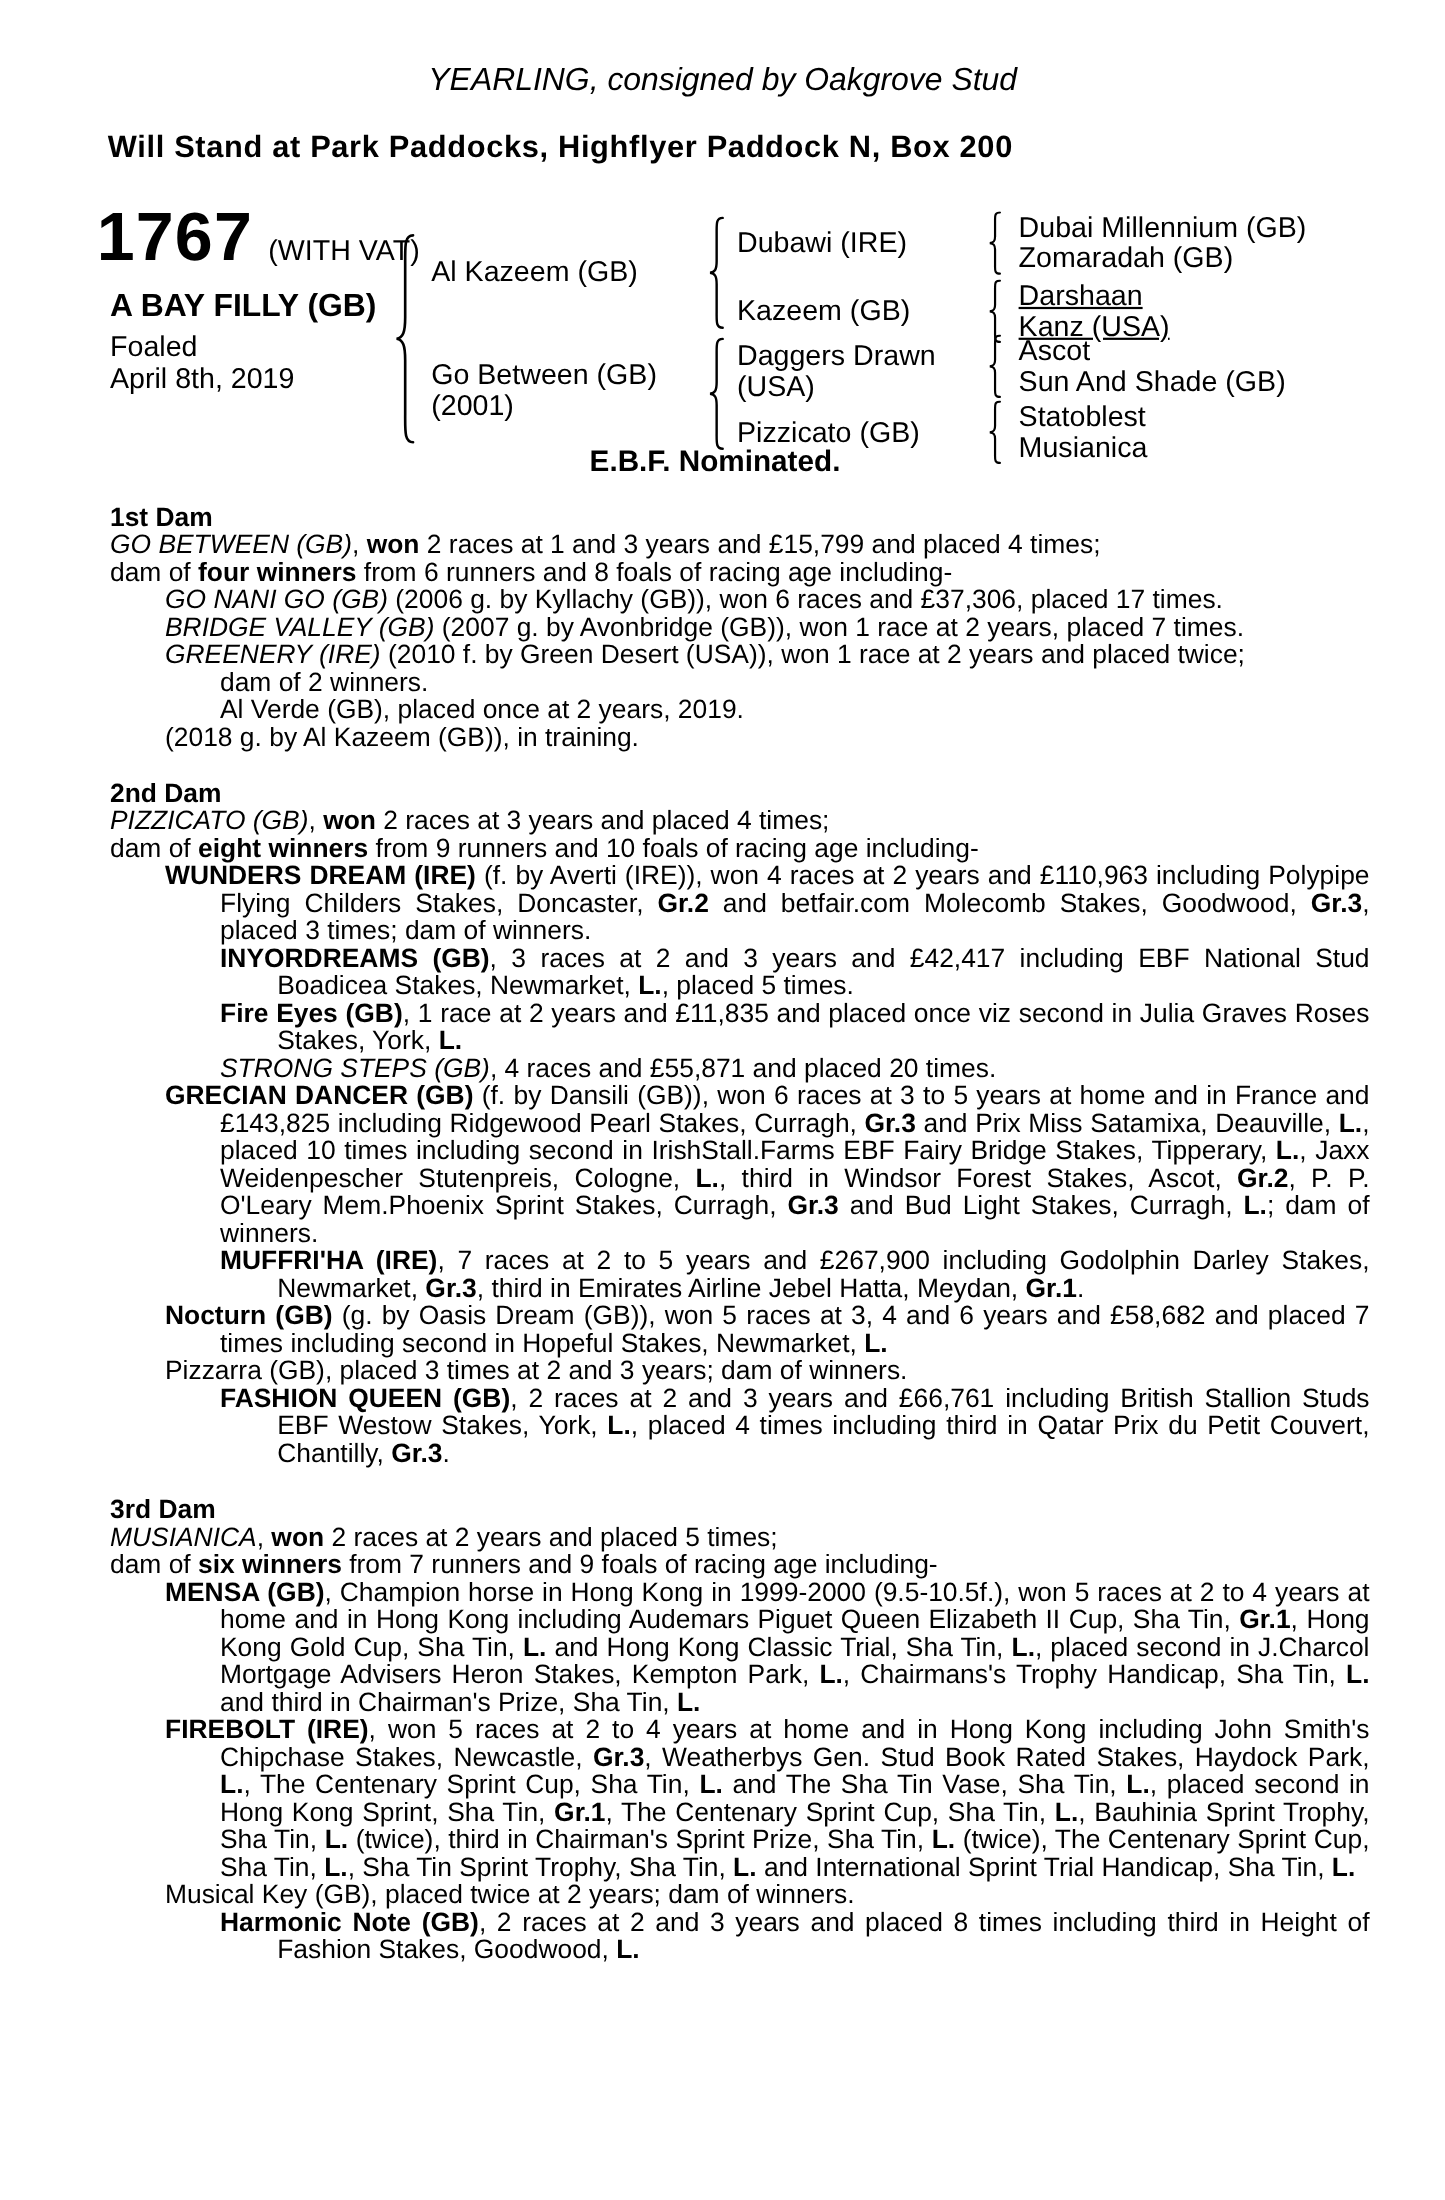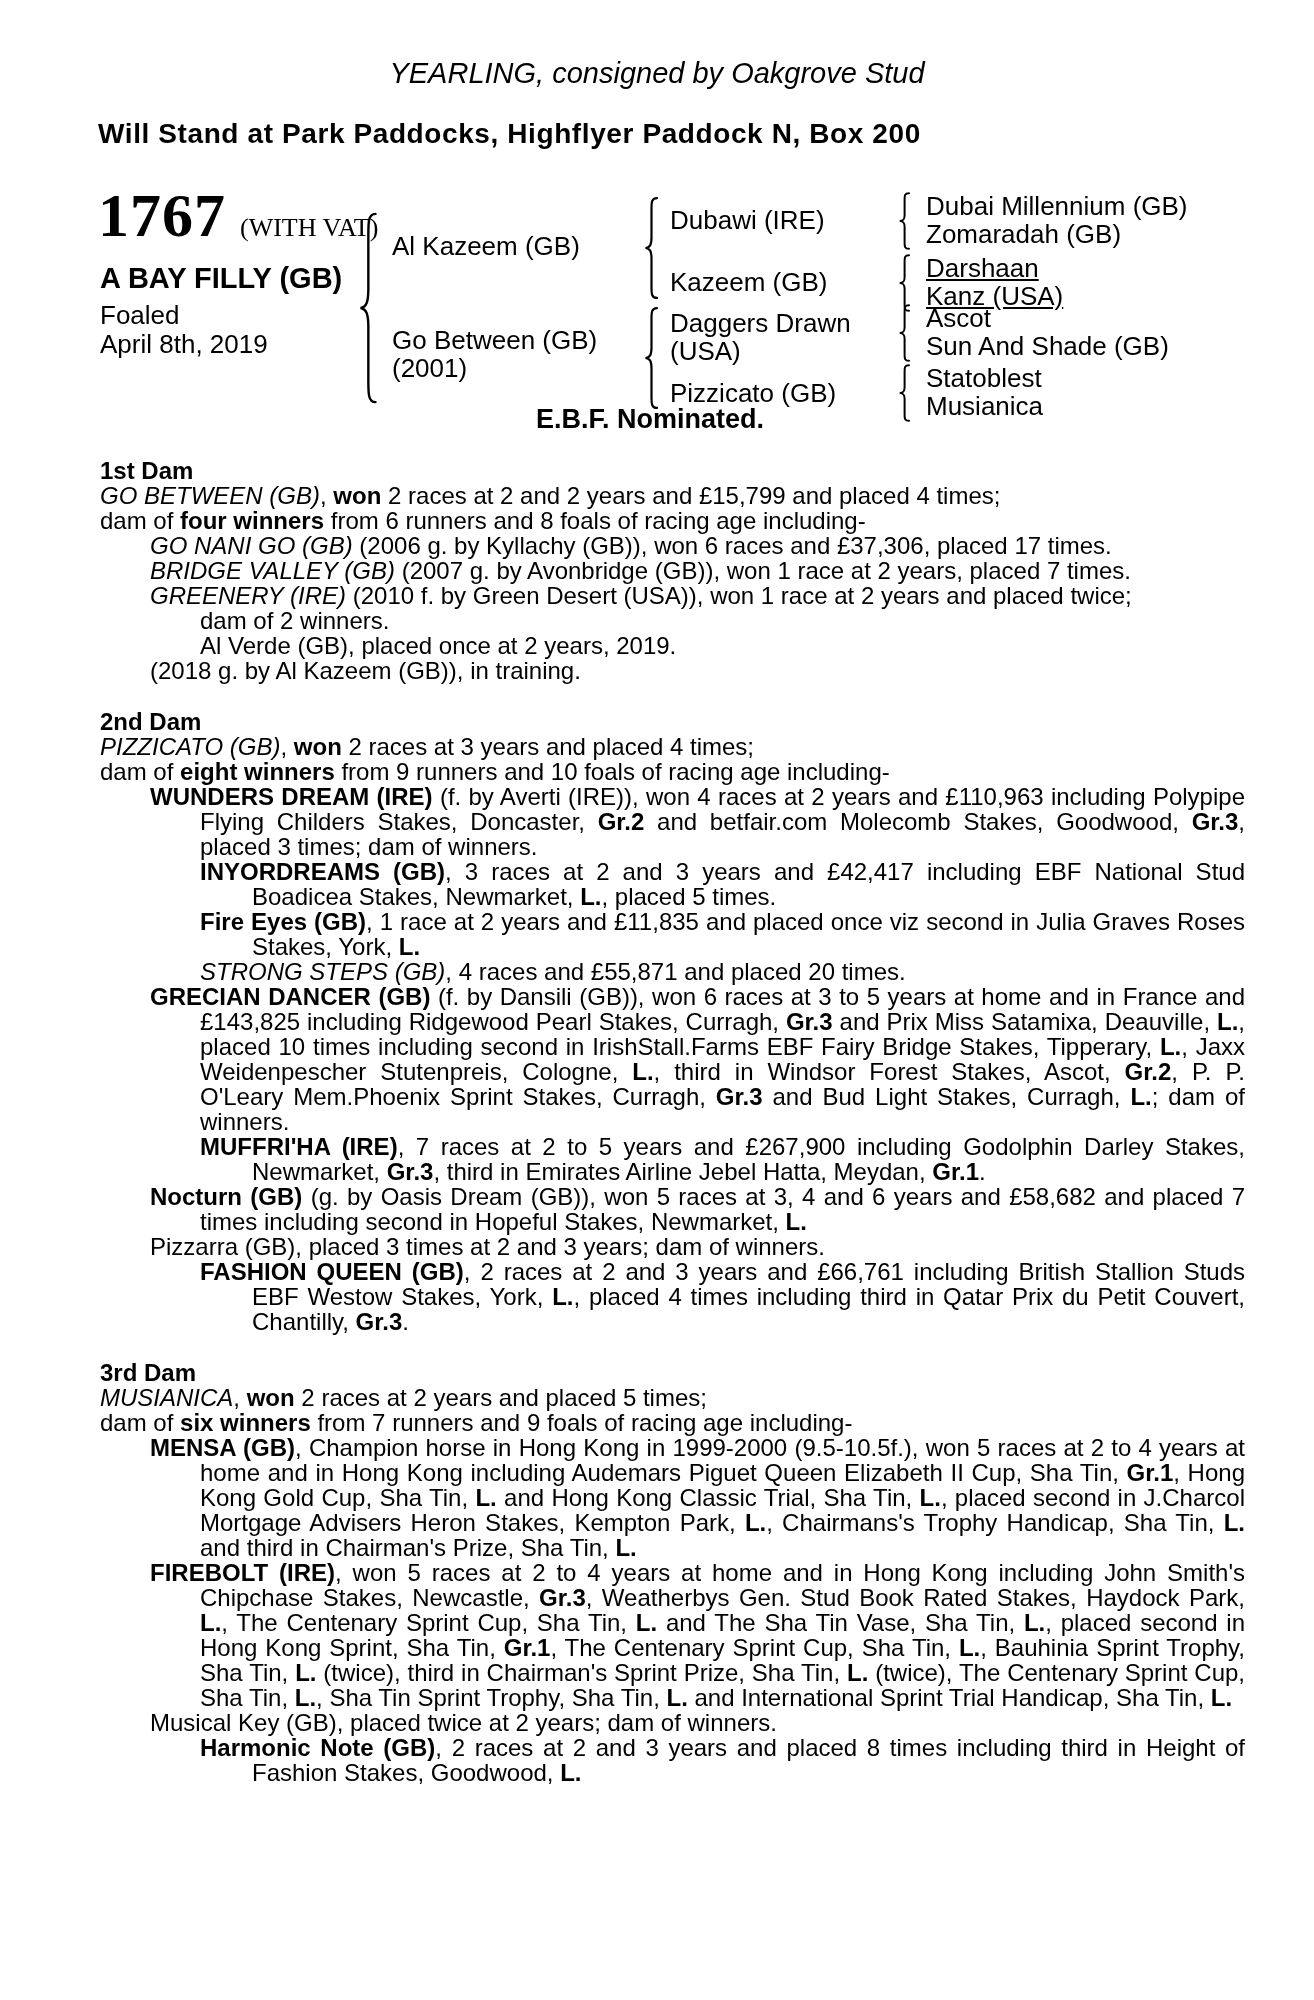--- a/index.html
+++ b/index.html
@@ -4,21 +4,21 @@
 <style>
   html,body{margin:0;padding:0;}
   body{
     width:1314px;height:2000px;background:#ffffff;color:#000;
     font-family:"Liberation Sans",sans-serif;position:relative;overflow:hidden;
   }
   .consignor{margin-top:56px;text-align:center;font-style:italic;font-size:29px;line-height:34px;}
   .stand{margin-top:28px;margin-left:98px;font-weight:bold;font-size:28px;letter-spacing:.6px;line-height:32px;}
   
   .ped{position:relative;height:272px;margin-top:26px;}
-  .lot-row{position:absolute;left:98px;top:4px;white-space:nowrap;font-family:Liberation Serif, serif;}
+  .lot-row{position:absolute;left:88px;top:4px;white-space:nowrap;}
   .lot{font-size:62px;font-weight:bold;letter-spacing:1px;}
   .vat{font-size:26px;margin-left:14px;}
   .desc{position:absolute;left:100px;top:86px;font-size:29px;font-weight:bold;}
   .foaled{position:absolute;left:100px;top:124px;font-size:26px;}
   .fdate{position:absolute;left:100px;top:153px;font-size:26px;}
   .pname{position:absolute;font-size:26px;line-height:28px;white-space:nowrap;}
   .brace{position:absolute;}
   .brace svg{display:block;width:100%;height:100%;}
   .gp{position:absolute;font-size:26px;line-height:28px;white-space:nowrap;}
   .gp span{display:block;}
@@ -107,21 +107,21 @@
     <span>Statoblest</span>
     <span>Musianica</span>
   </div>
 
   <div class="ebf">E.B.F. Nominated.</div>
 </div>
 
 <div class="bodytext">
     <section>
       <div class="sec-heading">1st Dam</div>
-      <div class="para lvl-dam"><span class="i">GO BETWEEN (GB)</span><span>, </span><span class="b">won</span><span> 2 races at 2 and 2 years and £15,799 and placed 4 times;</span></div>
+      <div class="para lvl-dam"><span class="i">GO BETWEEN (GB)</span><span>, </span><span class="b">won</span><span> 2 races at 1 and 3 years and £15,799 and placed 4 times;</span></div>
       <div class="para lvl-dam"><span>dam of </span><span class="b">four winners</span><span> from 6 runners and 8 foals of racing age including-</span></div>
       <div class="para lvl-1"><span class="i">GO NANI GO (GB)</span><span> (2006 g. by Kyllachy (GB)), won 6 races and £37,306, placed 17 times.</span></div>
       <div class="para lvl-1"><span class="i">BRIDGE VALLEY (GB)</span><span> (2007 g. by Avonbridge (GB)), won 1 race at 2 years, placed 7 times.</span></div>
       <div class="para lvl-1"><span class="i">GREENERY (IRE)</span><span> (2010 f. by Green Desert (USA)), won 1 race at 2 years and placed twice;</span></div>
       <div class="para lvl-2"><span>dam of 2 winners.</span></div>
       <div class="para lvl-2"><span>Al Verde (GB), placed once at 2 years, 2019.</span></div>
       <div class="para lvl-1"><span>(2018 g. by Al Kazeem (GB)), in training.</span></div>
     </section>
     <section>
       <div class="sec-heading">2nd Dam</div>

